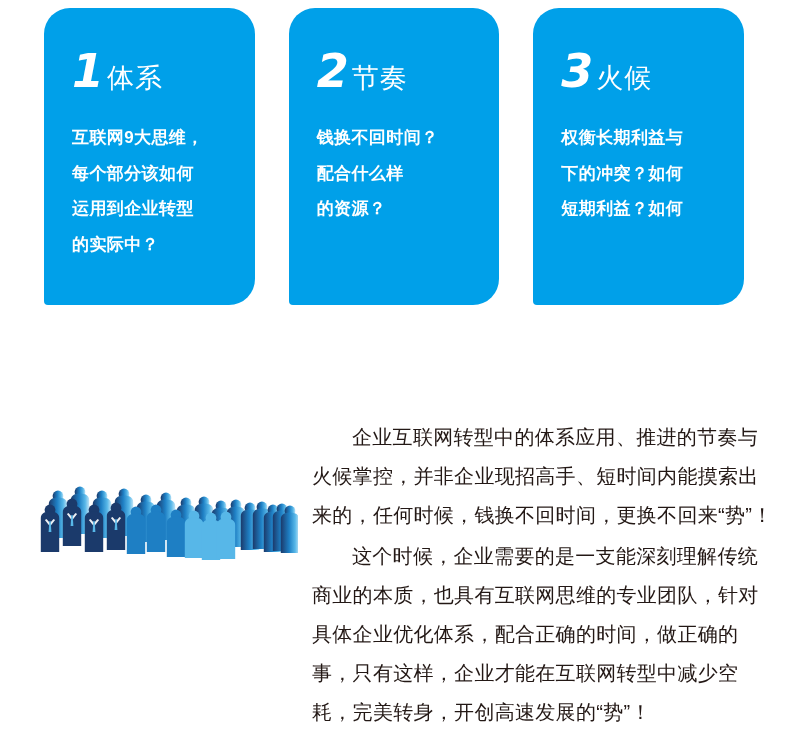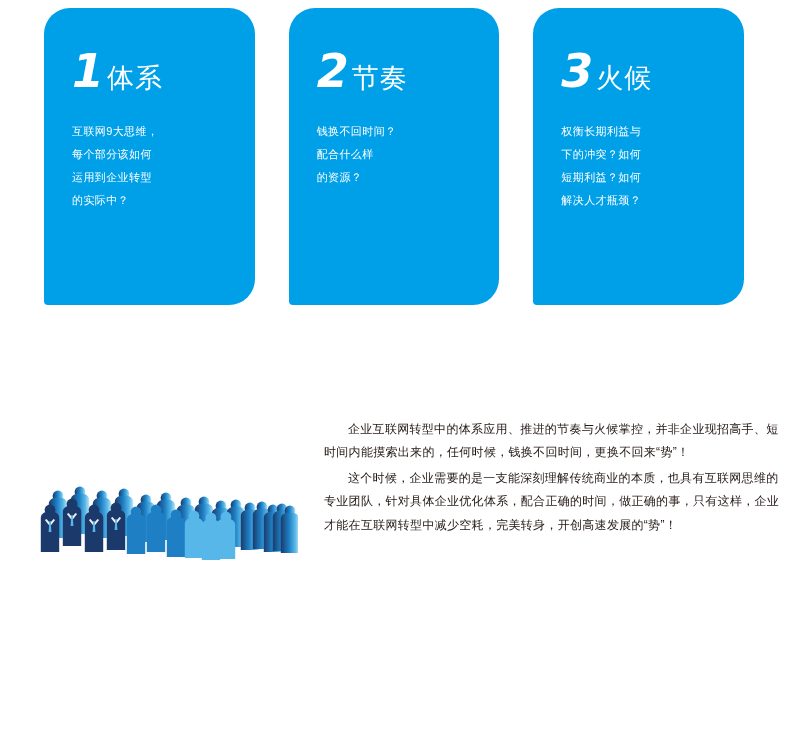--- a/index.html
+++ b/index.html
@@ -48,33 +48,34 @@
     letter-spacing: -1px;
     margin-right: 4px;
   }
   .card-word {
     font-size: 27px;
     font-weight: normal;
     line-height: 1;
     letter-spacing: 1px;
   }
   .card-body {
-    font-size: 11px;
+    font-size: 17px;
     line-height: 2.1;
     letter-spacing: 0.4px;
+    font-weight: bold;
   }
   .card-body div { white-space: nowrap; }
 
   
   .article {
     position: absolute;
-    left: 324px;
+    left: 312px;
     top: 418px;
     width: 462px;
-    font-size: 12px;
+    font-size: 20px;
     line-height: 1.95;
     color: #231815;
     letter-spacing: 0.3px;
   }
   .article p {
     margin: 0 0 2px 0;
     text-indent: 2em;
   }
 
   
@@ -118,21 +119,20 @@
 
   <div class="card">
     <div class="card-head">
       <span class="card-num">3</span>
       <span class="card-word">火候</span>
     </div>
     <div class="card-body">
       <div>权衡长期利益与</div>
       <div>下的冲突？如何</div>
       <div>短期利益？如何</div>
-      <div>解决人才瓶颈？</div>
     </div>
   </div>
 
 </div>
 
 <div class="crowd">
   <svg viewBox="0 0 262 150" width="262" height="150" xmlns="http://www.w3.org/2000/svg" aria-hidden="true">
     <defs>
       <linearGradient id="fade" x1="0" y1="0" x2="1" y2="0">
         <stop offset="0%" stop-color="#1b3a6b"></stop>

